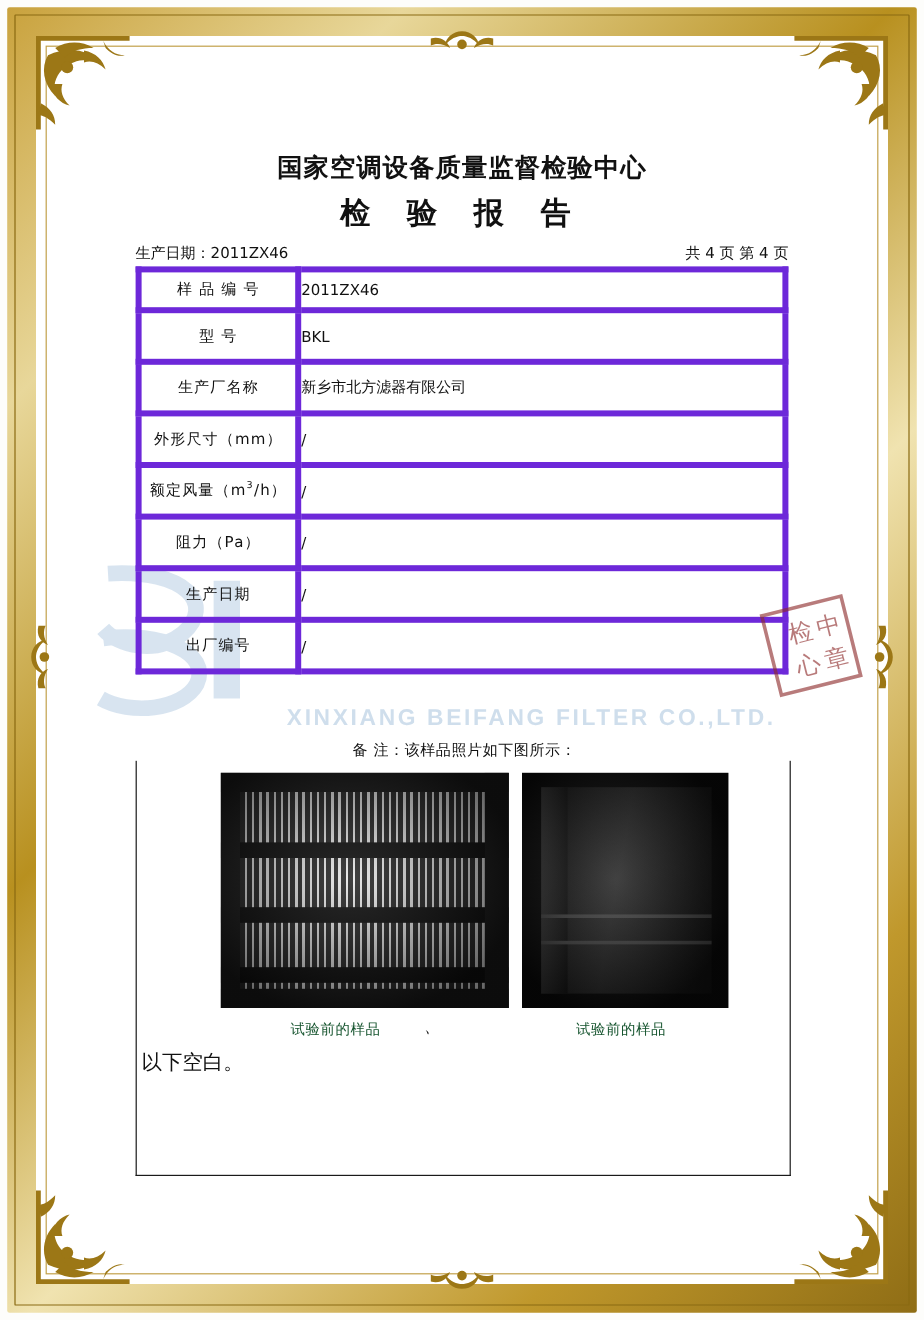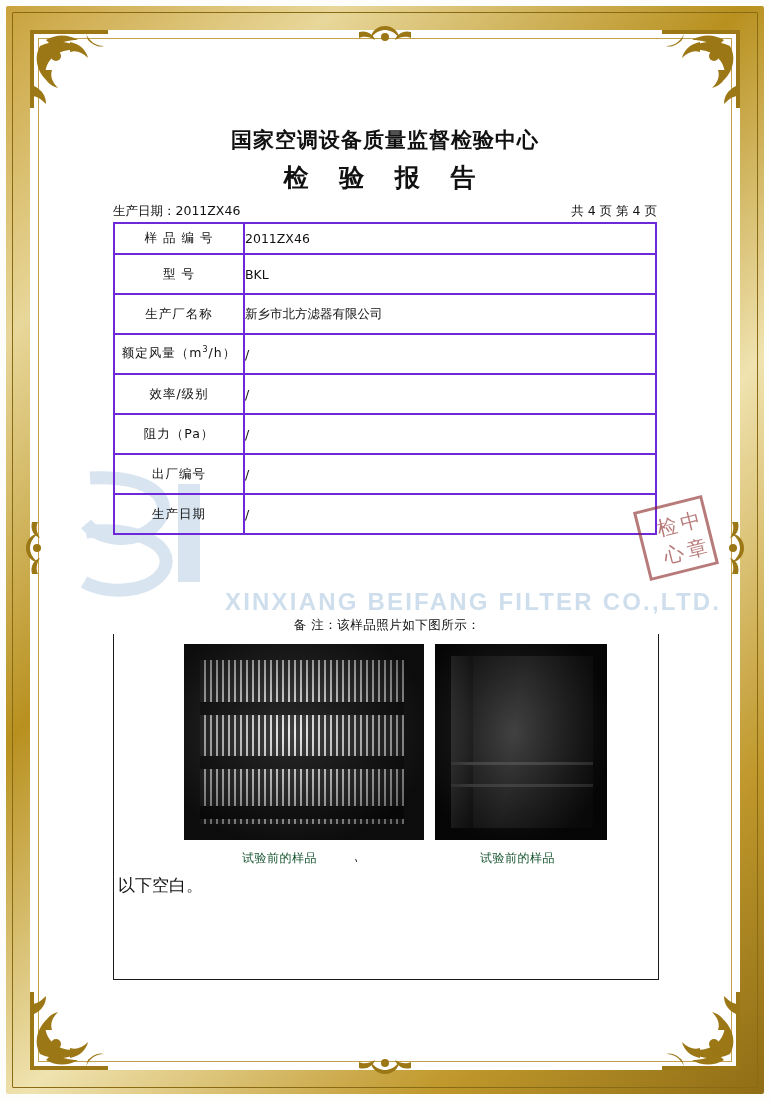--- a/index.html
+++ b/index.html
@@ -84,25 +84,25 @@
     font-size: 86px;
     letter-spacing: 14px;
     line-height: 1;
     white-space: nowrap;
     position: absolute;
     left: 160px;
     top: 46px;
   }
   .wm-sub {
     position: absolute;
-    left: 165px;
+    left: 179px;
     top: 148px;
     font-family: "Liberation Sans", sans-serif;
     font-weight: bold;
-    font-size: 24px;
+    font-size: 19px;
     letter-spacing: 2.2px;
     color: #a8c4dd;
     white-space: nowrap;
   }
   .wm-logo {
     position: absolute;
     left: 0px;
     top: 18px;
     width: 165px;
     height: 150px;
@@ -156,21 +156,21 @@
   
   .tbl {
     position: absolute;
     left: 113px;
     top: 222px;
     width: 544px;
     border-collapse: collapse;
     table-layout: fixed;
   }
   .tbl td {
-    border: 2px solid #6d28d9;
+    border: 5px solid #6d28d9;
     font-size: 12.5px;
     color: #111;
     padding: 0;
     font-family: "DejaVu Sans", sans-serif;
   }
   .lbl {
     width: 128px;
     text-align: center;
     height: 29px;
     letter-spacing: 1px;
@@ -451,37 +451,37 @@
       </tr>
       <tr class="row-tall">
         <td class="lbl">型    号</td>
         <td class="val">BKL</td>
       </tr>
       <tr class="row-tall">
         <td class="lbl">生产厂名称</td>
         <td class="val">新乡市北方滤器有限公司</td>
       </tr>
       <tr class="row-tall">
+        <td class="lbl">外形尺寸（mm）</td>
+        <td class="val val-slash">/</td>
+      </tr>
+      <tr class="row-tall">
         <td class="lbl">额定风量（m<span class="sup">3</span>/h）</td>
         <td class="val val-slash">/</td>
       </tr>
       <tr class="row-tall">
-        <td class="lbl">效率/级别</td>
-        <td class="val val-slash">/</td>
-      </tr>
-      <tr class="row-tall">
         <td class="lbl">阻力（Pa）</td>
         <td class="val val-slash">/</td>
       </tr>
       <tr class="row-tall">
+        <td class="lbl">生产日期</td>
+        <td class="val val-slash">/</td>
+      </tr>
+      <tr class="row-tall">
         <td class="lbl">出厂编号</td>
-        <td class="val val-slash">/</td>
-      </tr>
-      <tr class="row-tall">
-        <td class="lbl">生产日期</td>
         <td class="val val-slash">/</td>
       </tr>
     </tbody>
       </table>
 
     <div class="remark">
       <div class="remark-line">备 注：该样品照片如下图所示：</div>
     </div>
 
     <div class="photo-block">

